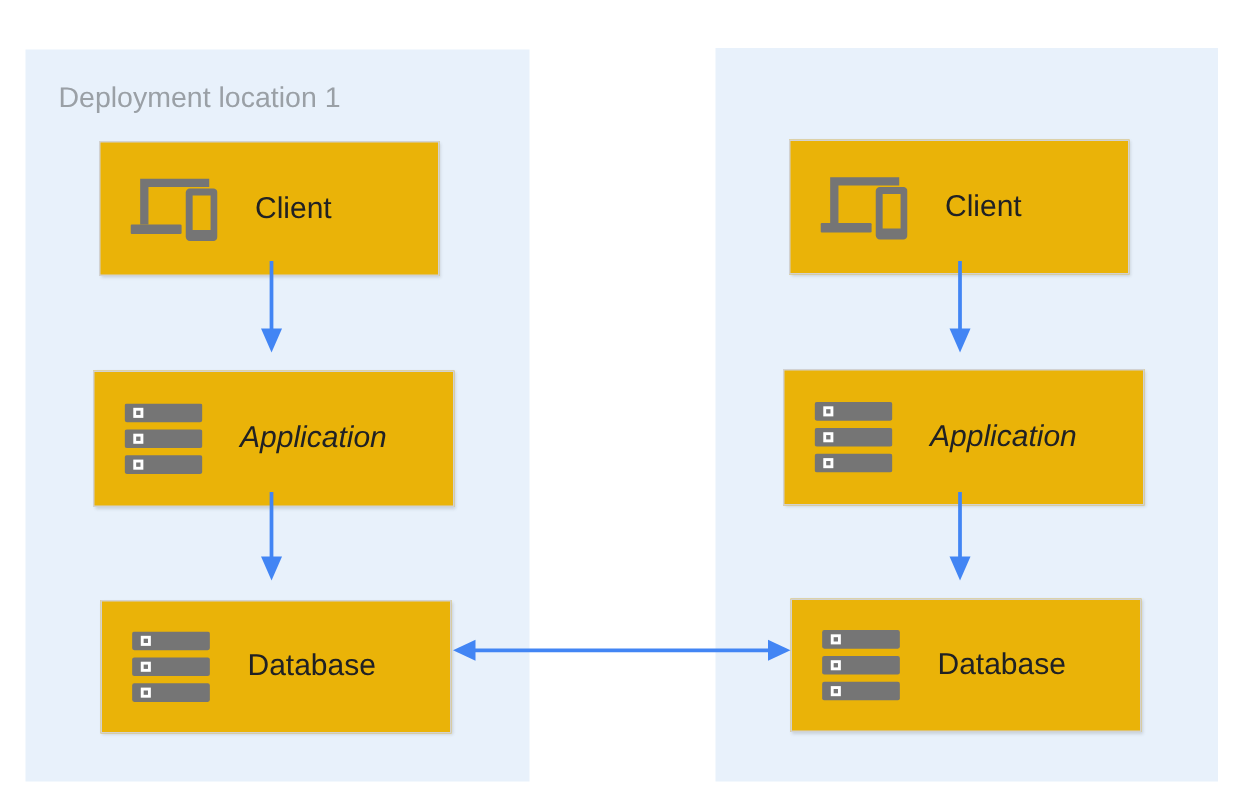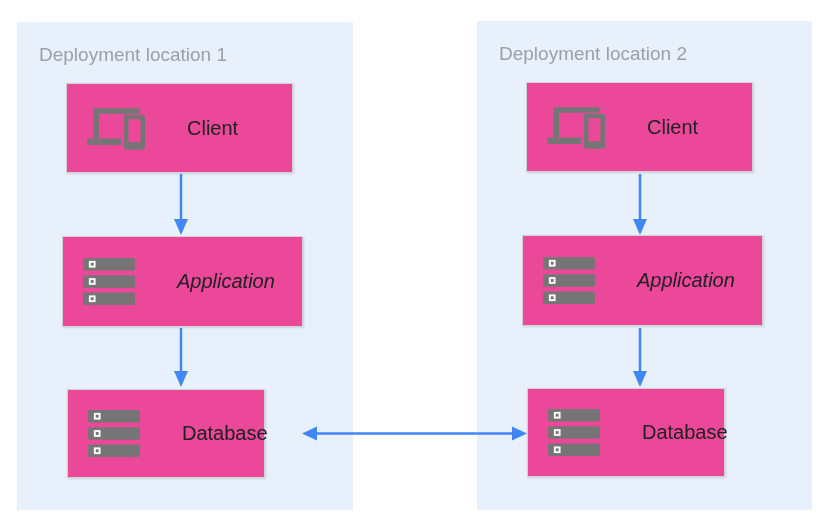--- a/index.html
+++ b/index.html
@@ -7,45 +7,46 @@
     position: relative;
     width: 834px;
     height: 524px;
     background: #ffffff;
     font-family: "Liberation Sans", sans-serif;
     overflow: hidden;
   }
   .panel {
     position: absolute;
     background: #E8F1FB;
+    margin-top: 11px;
   }
   .panel-1 { left: 17px; top: 22px; width: 336px; height: 488px; }
   .panel-2 { left: 477px; top: 21px; width: 335px; height: 489px; }
   .panel-title {
     position: absolute;
     left: 22px;
     top: 22px;
     font-size: 19px;
     color: #9AA0A6;
     white-space: nowrap;
   }
   .node {
     position: absolute;
     box-sizing: border-box;
-    background: #ec4899;
+    background: #eab308;
     border: 1px solid #D2D2D2;
     box-shadow: 1px 1px 2px rgba(60,64,67,0.18);
     display: flex;
     align-items: center;
     padding-left: 20px;
-    gap: 42px;
+    gap: 25px;
   }
   .node-client { left: 49px; top: 61px;  width: 227px; height: 90px; }
   .node-app    { left: 45px; top: 214px; width: 241px; height: 91px; font-style: italic; }
-  .node-db     { left: 50px; top: 367px; width: 198px; height: 89px; }
+  .node-db     { left: 50px; top: 367px; width: 234px; height: 89px; }
   .node-label {
     font-size: 20px;
     color: #202124;
     white-space: nowrap;
   }
   .icon { display: inline-flex; line-height: 0; }
   .arrows {
     position: absolute;
     left: 0; top: 0;
     width: 834px; height: 524px;
@@ -102,21 +103,20 @@
             <rect x="7" y="22" width="5" height="5"></rect>
             <rect x="7" y="40" width="5" height="5"></rect>
           </g>
         </svg>
       </span>
       <span class="node-label">Database</span>
     </div>
   </section>
 
   <section class="panel panel-2">
-    <div class="panel-title">Deployment location 2</div>
 
     <div class="node node-client">
       <span class="icon">
         <svg viewBox="0 0 63 47" width="58" height="44" aria-hidden="true">
           <path fill="#757575" d="M7 2 H57 V8 H13 V35 H7 Z"></path>
           <rect fill="#757575" x="0" y="35" width="37" height="7" rx="1"></rect>
           <path fill="#757575" fill-rule="evenodd" d="M43 9 h17 a3 3 0 0 1 3 3 v32 a3 3 0 0 1 -3 3 h-17 a3 3 0 0 1 -3 -3 v-32 a3 3 0 0 1 3 -3 Z M45 14 h13 v25 h-13 Z"></path>
         </svg>
       </span>
       <span class="node-label">Client</span>

